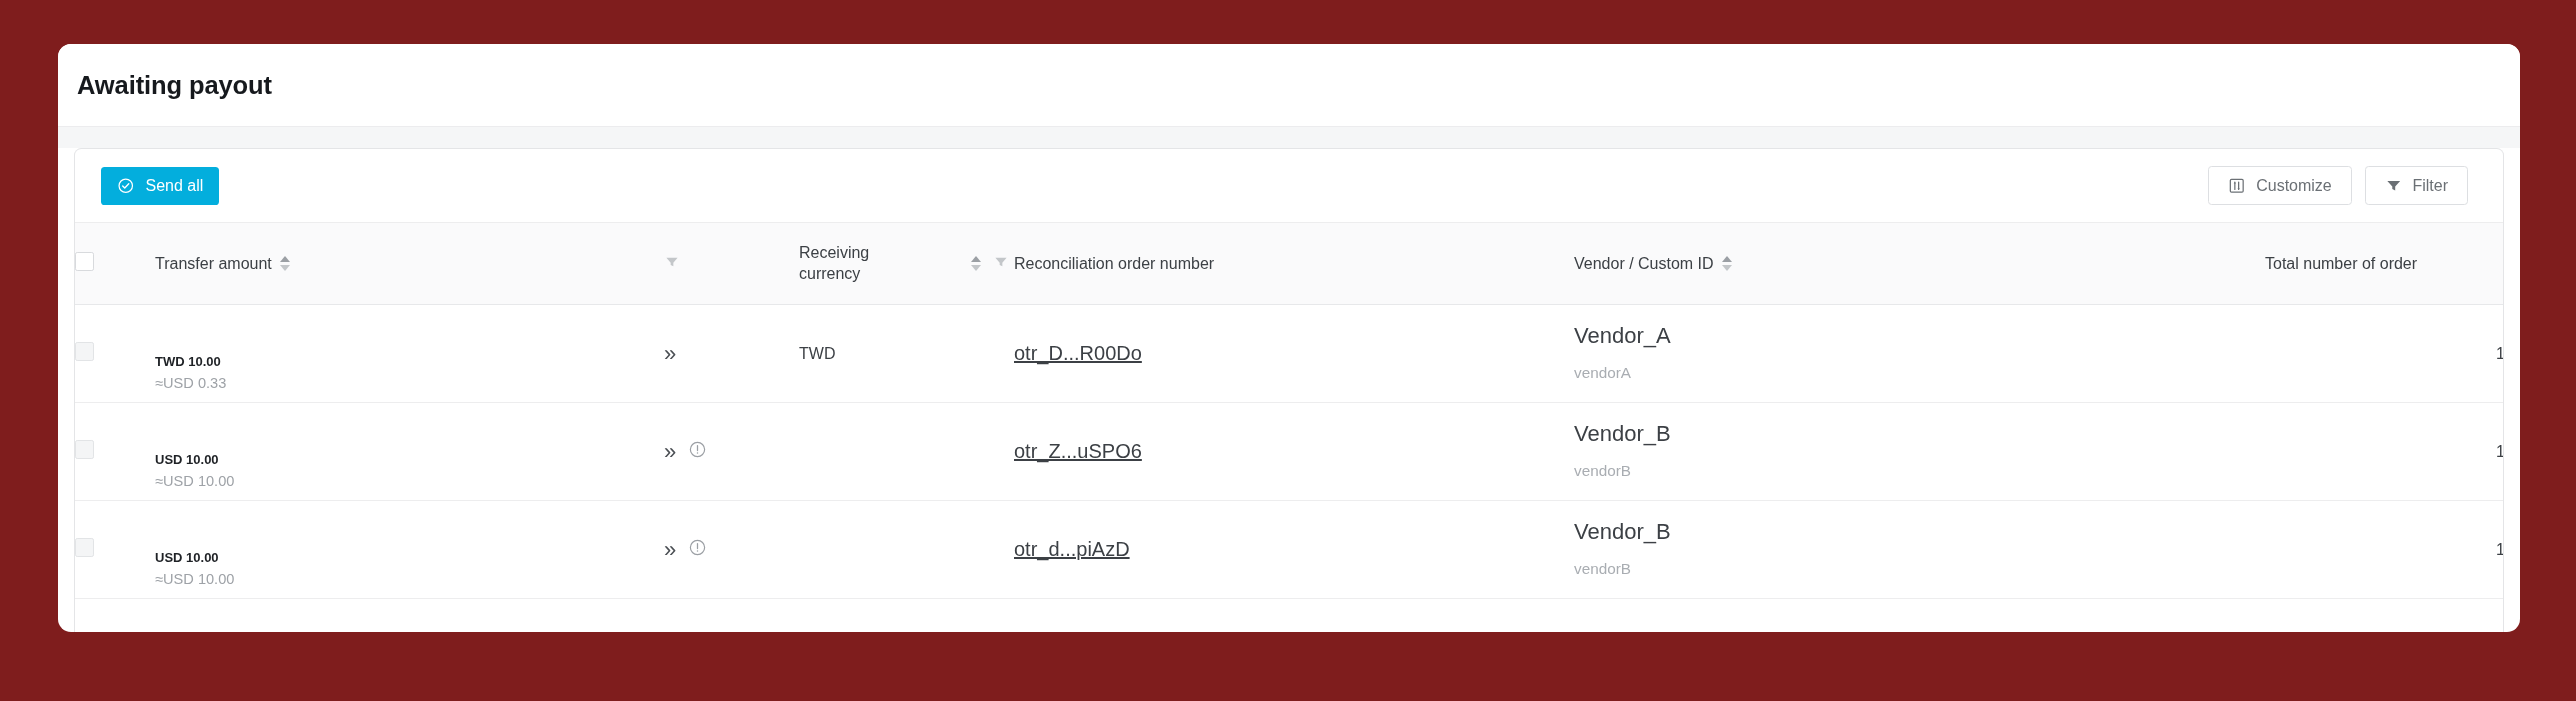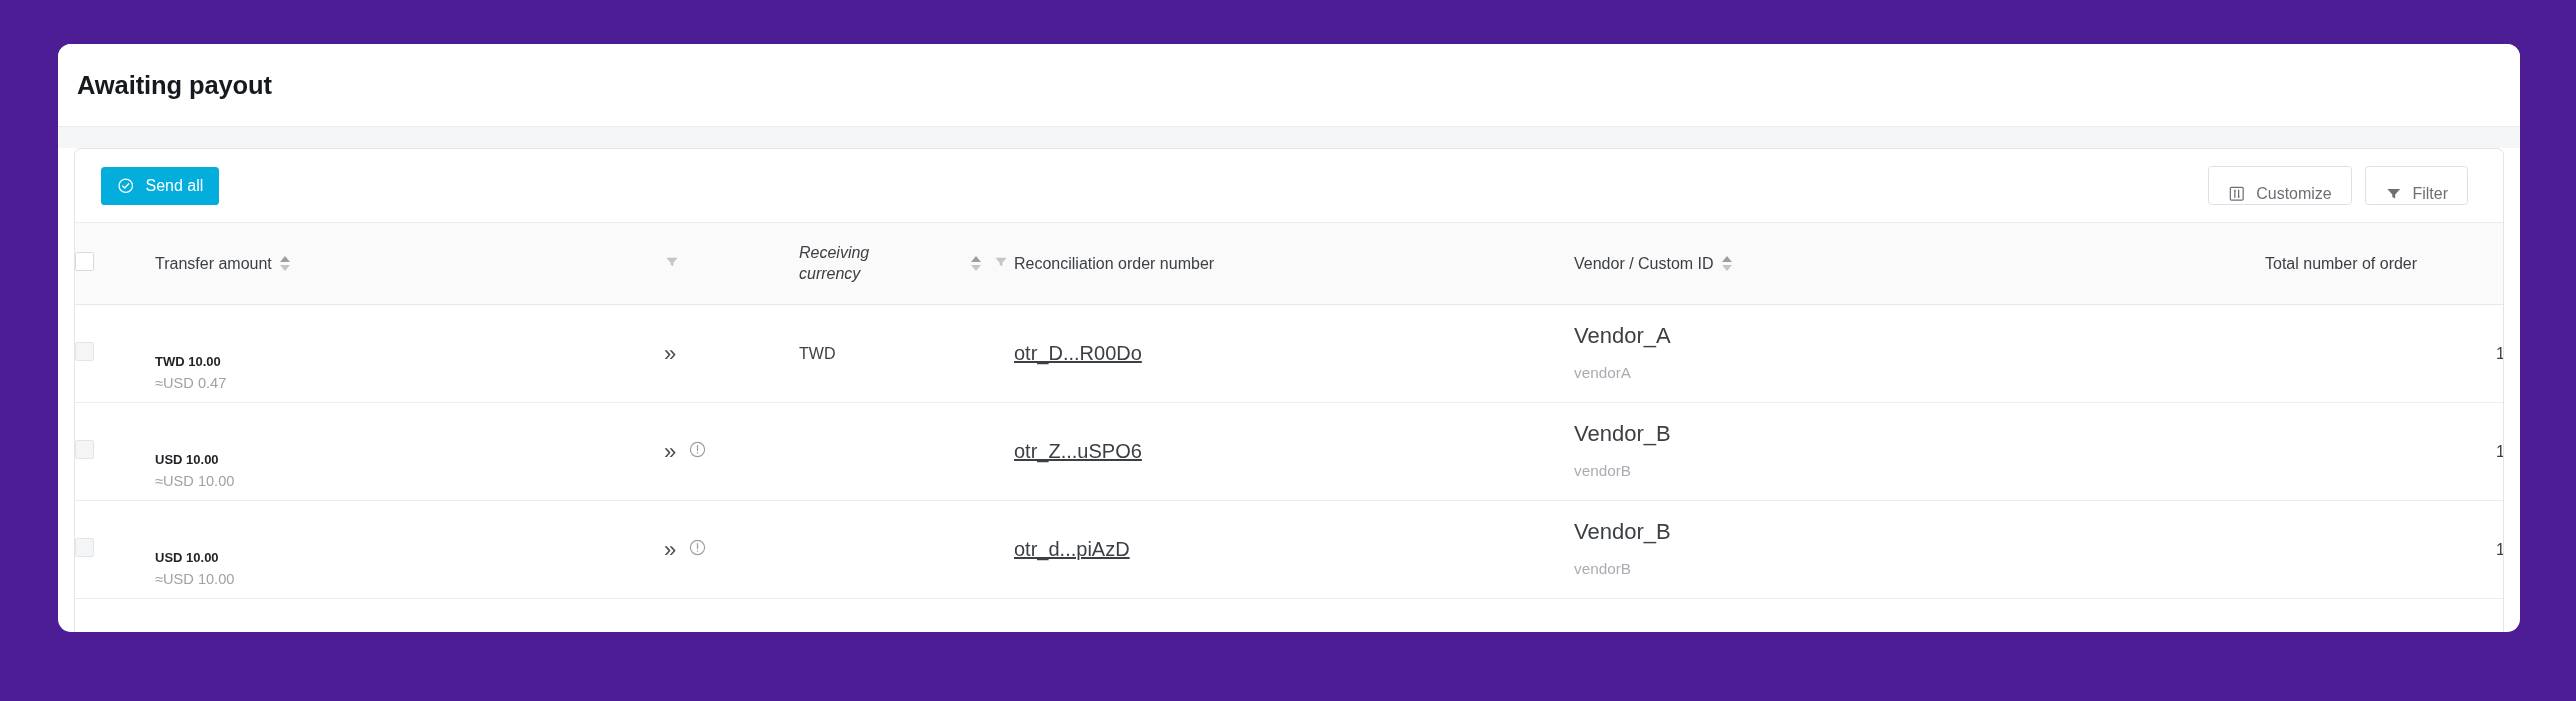--- a/index.html
+++ b/index.html
@@ -9,21 +9,21 @@
     height: 701px;
     background: #000000;
     font-family: "Liberation Sans", sans-serif;
     overflow: hidden;
   }
 
   #screen {
     position: relative;
     width: 2576px;
     height: 701px;
-    background: #4c1d95;
+    background: #7f1d1d;
   }
 
   
   .app-card {
     position: absolute;
     left: 58px;
     top: 44px;
     width: 2462px;
     height: 588px;
     background: #ffffff;
@@ -85,25 +85,25 @@
     font-size: 16px;
     border: none;
     border-radius: 3.6px;
     cursor: pointer;
     white-space: nowrap;
   }
   .btn-send-all svg { display: block; }
 
   .btn-ghost {
     display: inline-flex;
-    align-items: flex-start;
+    align-items: center;
     justify-content: center;
     gap: 10.2px;
     height: 39px;
-    padding: 18px 19px;
+    padding: 12px 19px;
     background: #ffffff;
     color: #6b7075;
     font-size: 16px;
     border: 0.7px solid #dddfe2;
     border-radius: 3.6px;
     cursor: pointer;
     white-space: nowrap;
   }
   .btn-ghost svg { display: block; }
 
@@ -277,21 +277,21 @@
 
             <th>
               <span class="filt-ico">
                 <svg width="16" height="16" viewBox="0 0 24 24">
                   <path d="M3.6 5.6h16.8L14 13.2v5.2l-4-2V13.2L3.6 5.6z" fill="#c3c6c9"></path>
                 </svg>
               </span>
             </th>
 
             <th class="cell-pad-currency">
-              <div class="hdr-flex" style="gap:0;font-style:italic;">
+              <div class="hdr-flex" style="gap:0;">
                 <span class="hdr-label-2l">
                   <span>Receiving</span><br>
                   <span>currency</span>
                 </span>
                 <span class="sort-ico" style="margin-left:102px;">
                   <i class="up"></i>
                     <i class="down"></i>
                 </span>
                 <span class="filt-ico" style="margin-left:11.6px;">
                   <svg width="16" height="16" viewBox="0 0 24 24">
@@ -322,21 +322,21 @@
         </thead>
 
         <tbody>
 
           <tr>
             <td class="cell-pad-check">
               <span class="chk body"></span>
             </td>
             <td class="cell-pad-amount">
               <div class="amount-main">TWD 10.00</div>
-              <div class="amount-sub">≈USD 0.47</div>
+              <div class="amount-sub">≈USD 0.33</div>
             </td>
             <td>
               <div class="expand-wrap">
                 <span class="chev-dbl">»</span>
               </div>
             </td>
             <td class="cell-pad-currency">
               <span>TWD</span>
             </td>
             <td class="cell-pad-order">

